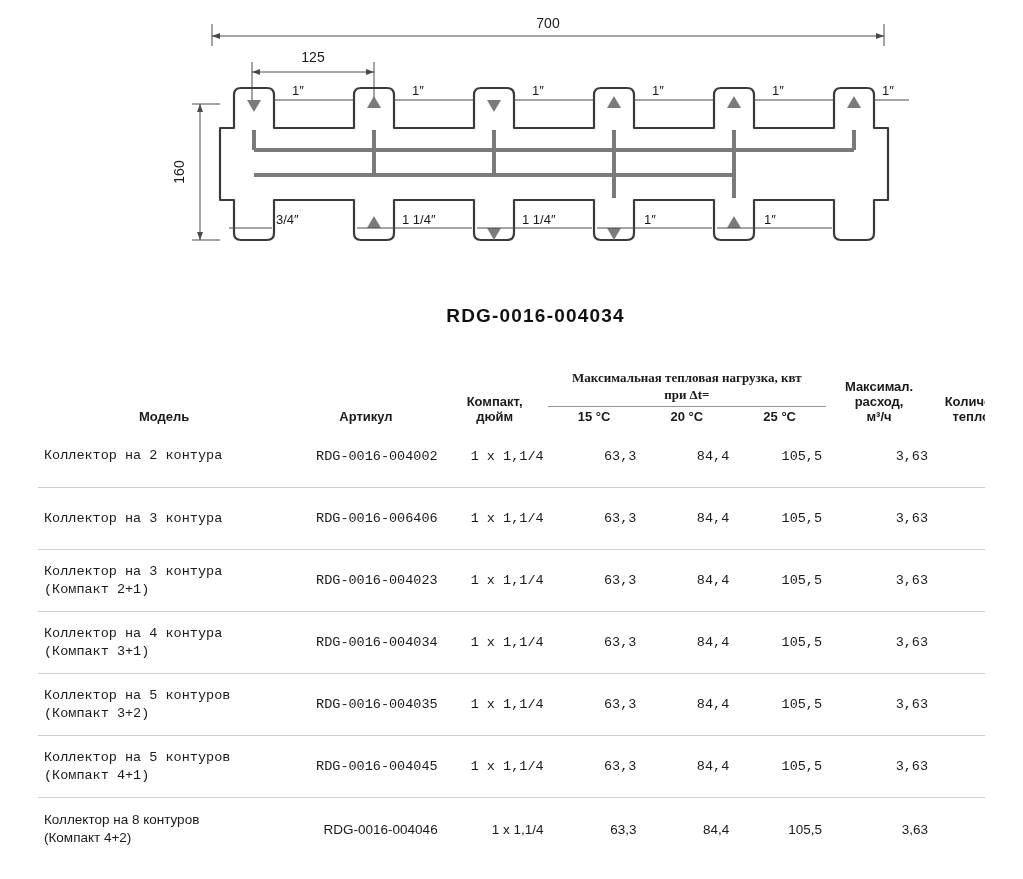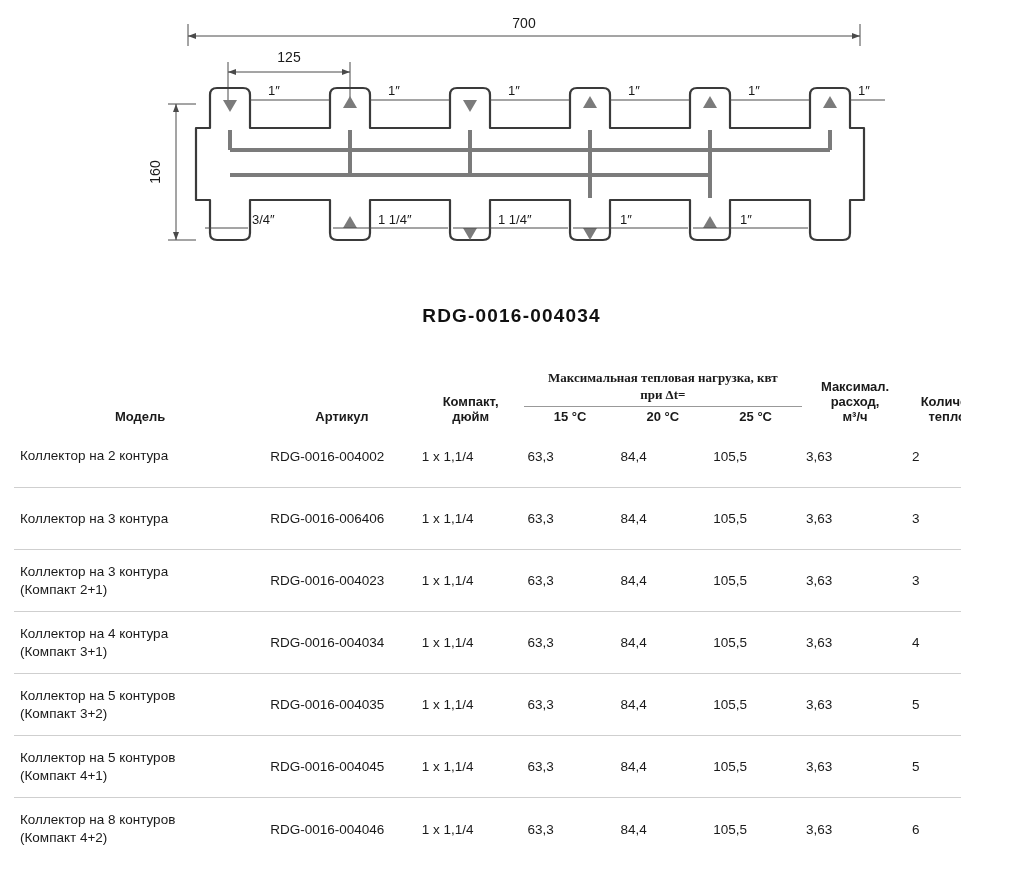--- a/index.html
+++ b/index.html
@@ -8,20 +8,21 @@
     width: 1023px; height: 879px;
     background: #ffffff;
     font-family: "Liberation Sans", sans-serif;
     color: #1a1a1a;
   }
   #page {
     position: relative;
     width: 961px;
     height: 879px;
     overflow: hidden;
+    margin-left: 24px;
   }
 
   
   #drawing {
     position: absolute;
     left: 0; top: 0;
     width: 1023px; height: 285px;
   }
   .dim-label {
     font-size: 14px;
@@ -61,21 +62,21 @@
   }
   table.spec th {
     font-weight: bold;
     font-size: 13px;
     padding: 2px 4px;
     vertical-align: bottom;
     text-align: center;
   }
   table.spec td {
     padding: 0 4px;
-    text-align: left;
+    text-align: right;
     vertical-align: middle;
     height: 62px;
     font-size: 13.5px;
     color: #1a1a1a;
   }
   table.spec td.model {
     text-align: left;
     padding-left: 6px;
     line-height: 1.35;
   }
@@ -88,21 +89,21 @@
     font-size: 13px;
     line-height: 1.3;
     font-family: Liberation Serif, serif;
   }
   .heat-sub th {
     font-weight: bold;
     font-size: 13px;
     padding-top: 6px;
     padding-bottom: 6px;
   }
-  .row-line td { border-bottom: 1px solid #cfcfcf; }
+  .row-line td { border-bottom: 1px solid #cfcfcf; font-family: Liberation Mono, monospace; }
   .col-model { width: 250px; }
   .col-art { width: 150px; }
   .col-diam { width: 105px; }
   .col-t { width: 92px; }
   .col-flow { width: 105px; }
   .col-count { width: 100px; }
   .nowrap { white-space: nowrap; }
 </style>
 </head>
 <body>

